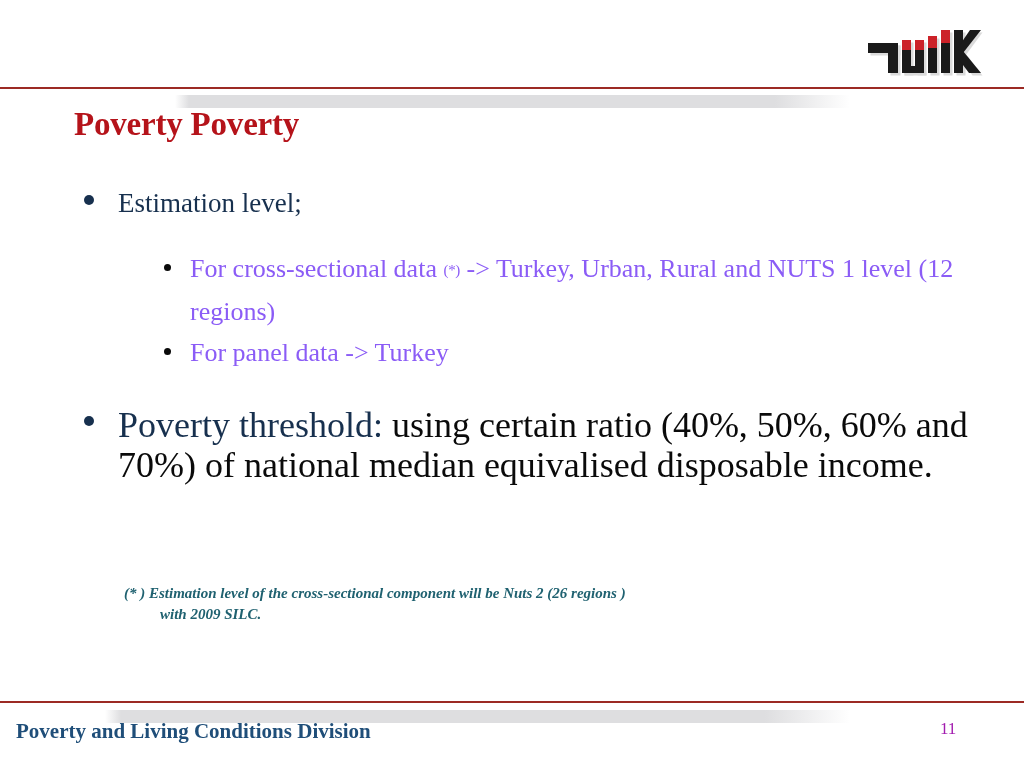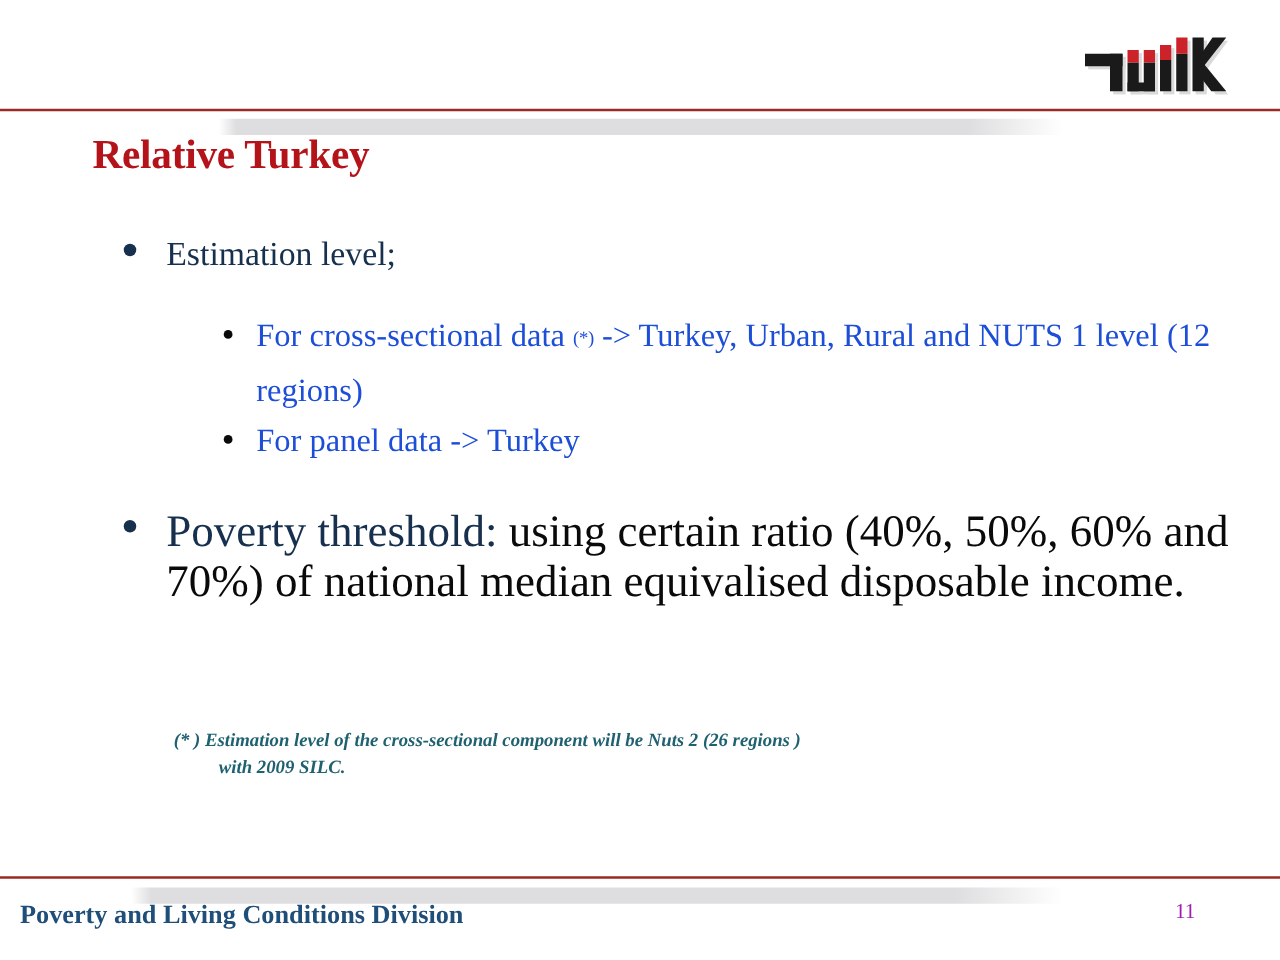--- a/index.html
+++ b/index.html
@@ -61,21 +61,21 @@
     font-size: 33px;
     font-weight: bold;
     color: #B5131A;
     letter-spacing: -0.2px;
     white-space: nowrap;
   }
 
   
   .body-area {
     position: absolute;
-    left: 15px;
+    left: 0;
     top: 0;
     width: 820px;
     height: 768px;
   }
 
   .lvl1 {
     position: absolute;
     left: 84px;
     width: 900px;
     color: #17304E;
@@ -96,21 +96,21 @@
     margin-left: 34px;
   }
   .lvl1 .rest {
     color: #0A0A0A;
   }
 
   .lvl2 {
     position: absolute;
     left: 164px;
     width: 810px;
-    color: #1d4ed8;
+    color: #8b5cf6;
     font-size: 26px;
     line-height: 42px;
   }
   .lvl2 .dot2 {
     position: absolute;
     left: 0px;
     top: 16px;
     width: 7px;
     height: 7px;
     border-radius: 50%;
@@ -221,21 +221,21 @@
         <rect x="47" y="14" width="9" height="10"></rect>
         <rect x="60" y="10" width="9" height="12"></rect>
         <rect x="73" y="4" width="9" height="13"></rect>
       </g>
     </svg>
   </div>
 
   <div class="top-rule"></div>
   <div class="top-graybar"></div>
 
-  <div class="title">Relative Turkey</div>
+  <div class="title">Poverty Poverty</div>
 
   <div class="body-area">
 
     <div class="lvl1" style="top:184px;">
       <span class="dot"></span>
       <span class="txt">Estimation level;</span>
     </div>
 
     <div class="lvl2" style="top:248px;">
       <span class="dot2"></span>

